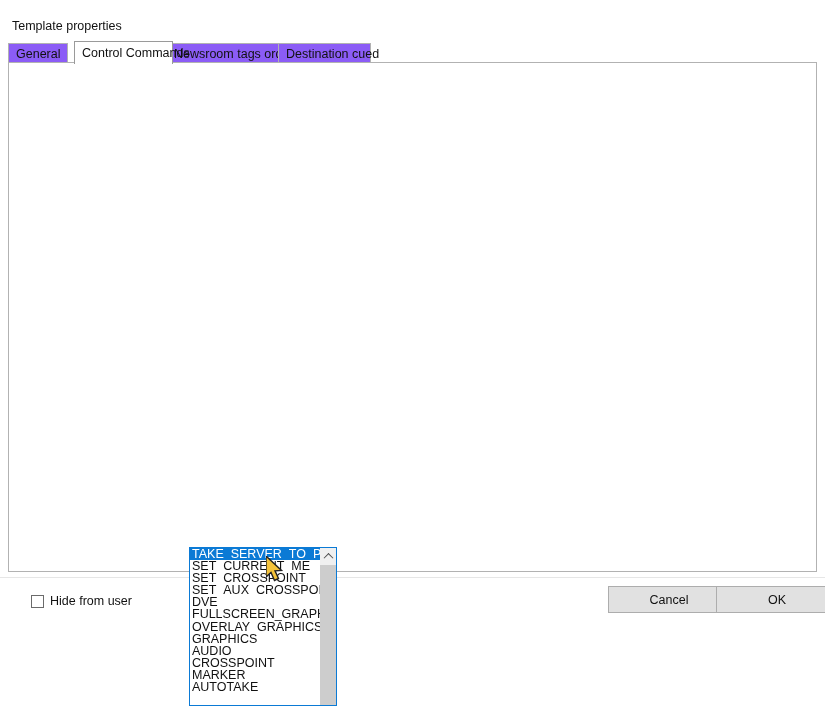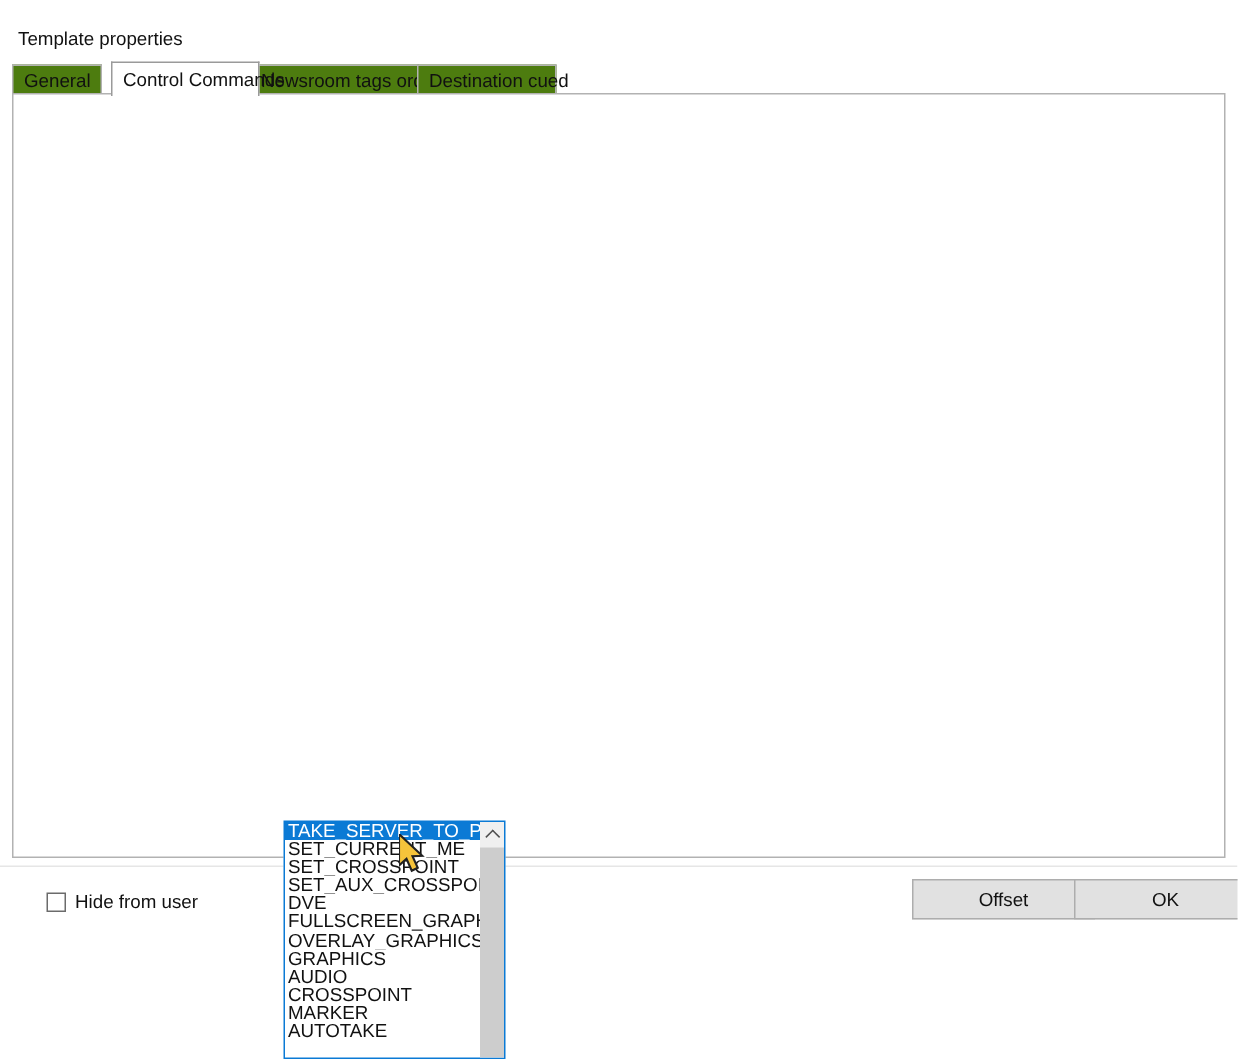--- a/index.html
+++ b/index.html
@@ -20,21 +20,21 @@
     font-size:12.5px; color:#111;
   }
 
   
   #tabstrip {
     position:absolute; left:8px; top:41px; width:809px; height:22px;
   }
   .tab {
     position:absolute; top:2px; height:20px;
     border:1px solid #b2b2b2; border-bottom:none;
-    background:#4d7c0f;
+    background:#8b5cf6;
     font-size:12.5px; color:#111;
     padding:2px 7px 0 7px;
     line-height:17px;
     white-space:nowrap;
   }
   .tab.active {
     top:0px; height:23px;
     background:#ffffff;
     border-color:#9a9a9a;
     z-index:4;
@@ -590,21 +590,21 @@
     </span>
 </div>
 
 <div id="footer-sep"></div>
 
 <div class="cbrow" id="hidecb">
   <span class="cbox"></span>
   <span class="cblabel">Hide from user</span>
 </div>
 
-<div class="btn" id="btn-cancel">Offset</div>
+<div class="btn" id="btn-cancel">Cancel</div>
 <div class="btn" id="btn-ok">OK</div>
 
 <div id="dropdown">
   <div id="dd-list">
     <div class="dditem sel">TAKE_SERVER_TO_PROG</div>
     <div class="dditem">SET_CURRENT_ME</div>
     <div class="dditem">SET_CROSSPOINT</div>
     <div class="dditem">SET_AUX_CROSSPOINT</div>
     <div class="dditem">DVE</div>
     <div class="dditem">FULLSCREEN_GRAPHICS</div>

